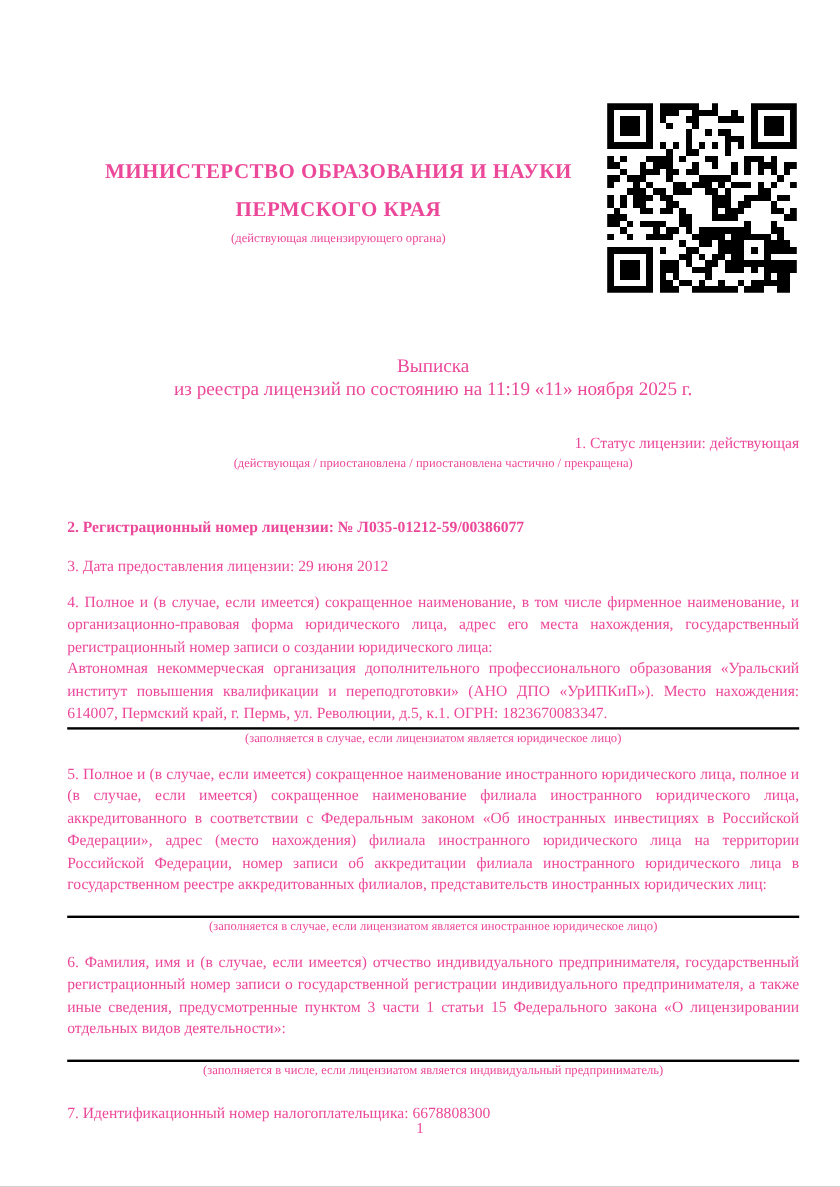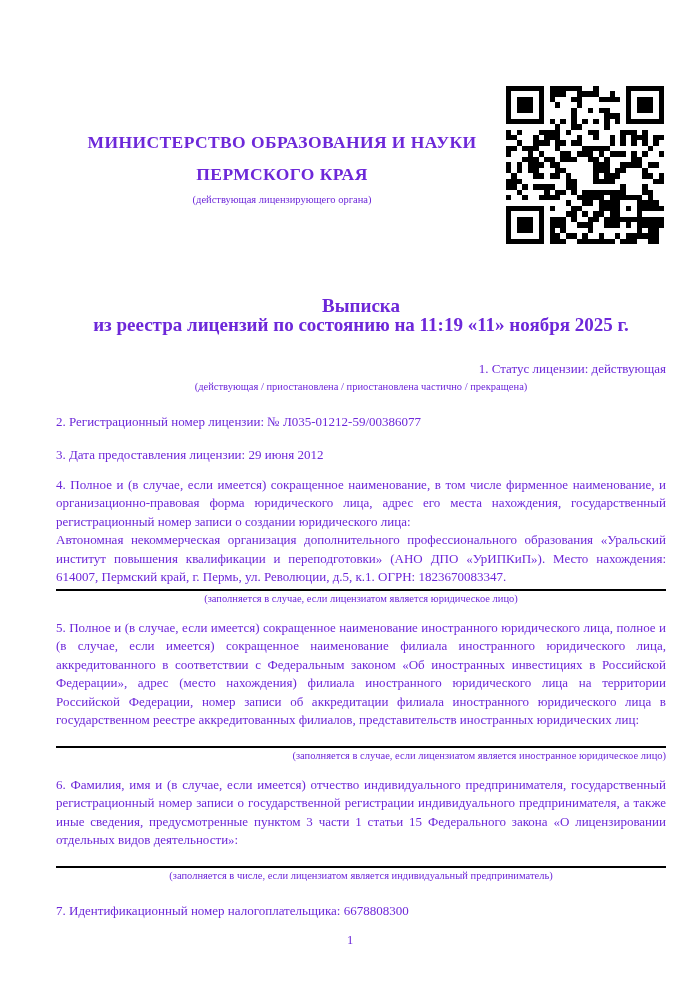--- a/index.html
+++ b/index.html
@@ -3,21 +3,21 @@
 <meta charset="utf-8">
 <style>
   html, body { margin: 0; padding: 0; background: #888; }
   .page {
     width: 700px; height: 989px;
     background: #ffffff;
     position: relative;
     margin: 0 auto;
     overflow: hidden;
     font-family: "Liberation Serif", serif;
-    color: #6d28d9;
+    color: #ec4899;
   }
   .content { padding: 0 34px 0 56px; }
 
   .org-header {
     width: 452px;
     padding-top: 126px;
     text-align: center;
   }
   .org-name {
     font-weight: bold;
@@ -33,52 +33,51 @@
 
   .qr {
     position: absolute;
     top: 86px; right: 36px;
     width: 158px; height: 158px;
   }
   .qr svg { display: block; }
 
   .doc-title {
     text-align: center;
-    font-size: 19px;
+    font-size: 16px;
     line-height: 18.5px;
     margin-top: 90px;
-    font-weight: bold;
   }
 
   .item {
     font-size: 13px;
     line-height: 18.5px;
   }
   .just { text-align: justify; }
 
   .note {
     font-size: 10.5px;
     line-height: 13px;
     text-align: center;
   }
   .rule {
     border-bottom: 2px solid #000;
     height: 0;
   }
 
   .mt-item1 { margin-top: 26px; text-align: right; }
   .mt-note1 { margin-top: 1px; }
-  .mt-item2 { margin-top: 20px; }
+  .mt-item2 { margin-top: 37px; font-weight: bold; }
   .mt-item3 { margin-top: 15px; }
   .mt-item4 { margin-top: 11px; }
   .mt-rule4 { margin-top: 2px; }
   .mt-note4 { margin-top: 1px; }
   .mt-item5 { margin-top: 14px; }
   .mt-rule5 { margin-top: 16px; }
-  .mt-note5 { margin-top: 1px; text-align: right; }
+  .mt-note5 { margin-top: 1px; }
   .mt-item6 { margin-top: 14px; }
   .mt-rule6 { margin-top: 16px; }
   .mt-note6 { margin-top: 1px; }
   .mt-item7 { margin-top: 20px; }
 
   .page-number {
     position: absolute;
     bottom: 41px; left: 0; right: 0;
     text-align: center;
     font-size: 12.5px;

